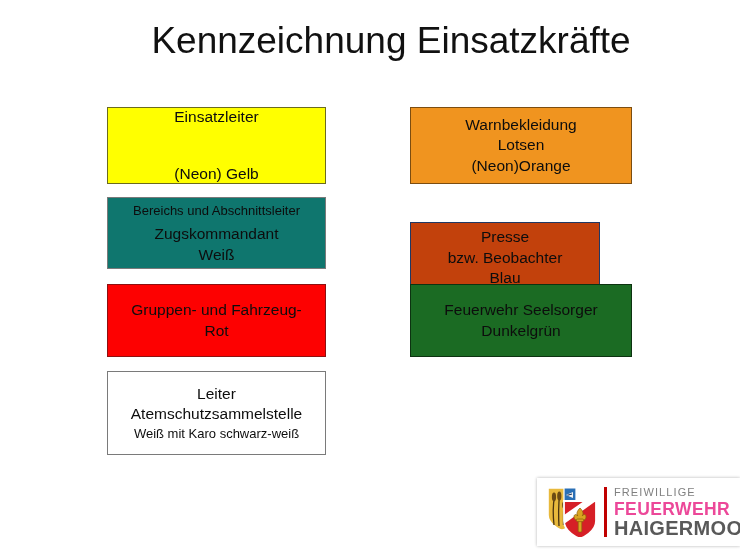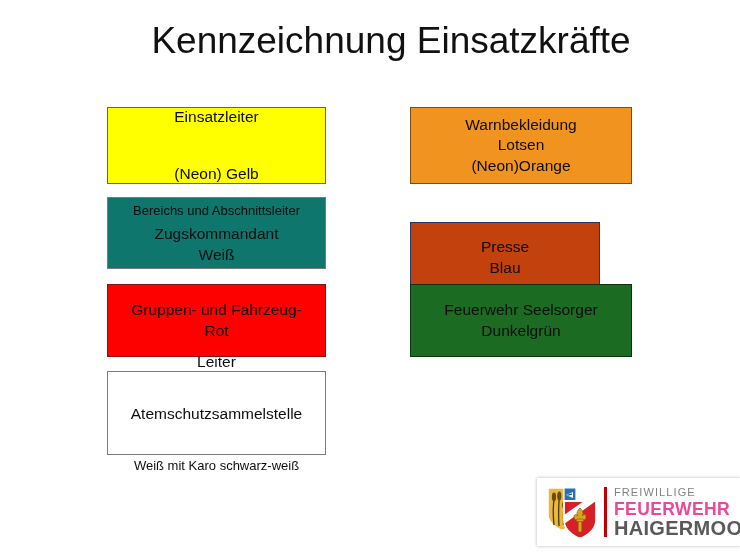--- a/index.html
+++ b/index.html
@@ -76,21 +76,20 @@
   }
   #box-kommandanten {
     left: 107px; top: 284px; width: 219px; height: 73px;
     background: #fd0101;
     border-color: #8e1010;
   }
   #box-atemschutz {
     left: 107px; top: 371px; width: 219px; height: 84px;
     background: #ffffff;
     border-color: #7a7a7a;
-    gap: 32px;
   }
   #box-warnbekleidung {
     left: 410px; top: 107px; width: 222px; height: 77px;
     background: #f0941f;
     border-color: #7c4d10;
   }
   #box-presse {
     left: 410px; top: 197px; width: 190px; height: 72px;
     background: #c2410c;
     border-color: #1f3864;
@@ -197,20 +196,21 @@
   </div>
 
   <div class="badge-box" id="box-warnbekleidung">
     <span class="badge-line sz-normal">Warnbekleidung</span>
     <span class="badge-line sz-normal">Lotsen</span>
     <span class="badge-line sz-normal">(Neon)Orange</span>
   </div>
 
   <div class="badge-box" id="box-presse">
     <span class="badge-line sz-normal">Presse</span>
+    <span class="badge-line sz-normal">bzw.  Beobachter</span>
     <span class="badge-line sz-normal">Blau</span>
   </div>
 
   <div class="badge-box" id="box-seelsorger">
     <span class="badge-line sz-normal">Feuerwehr Seelsorger</span>
     <span class="badge-line sz-normal">Dunkelgrün</span>
   </div>
 
 </div>
 

